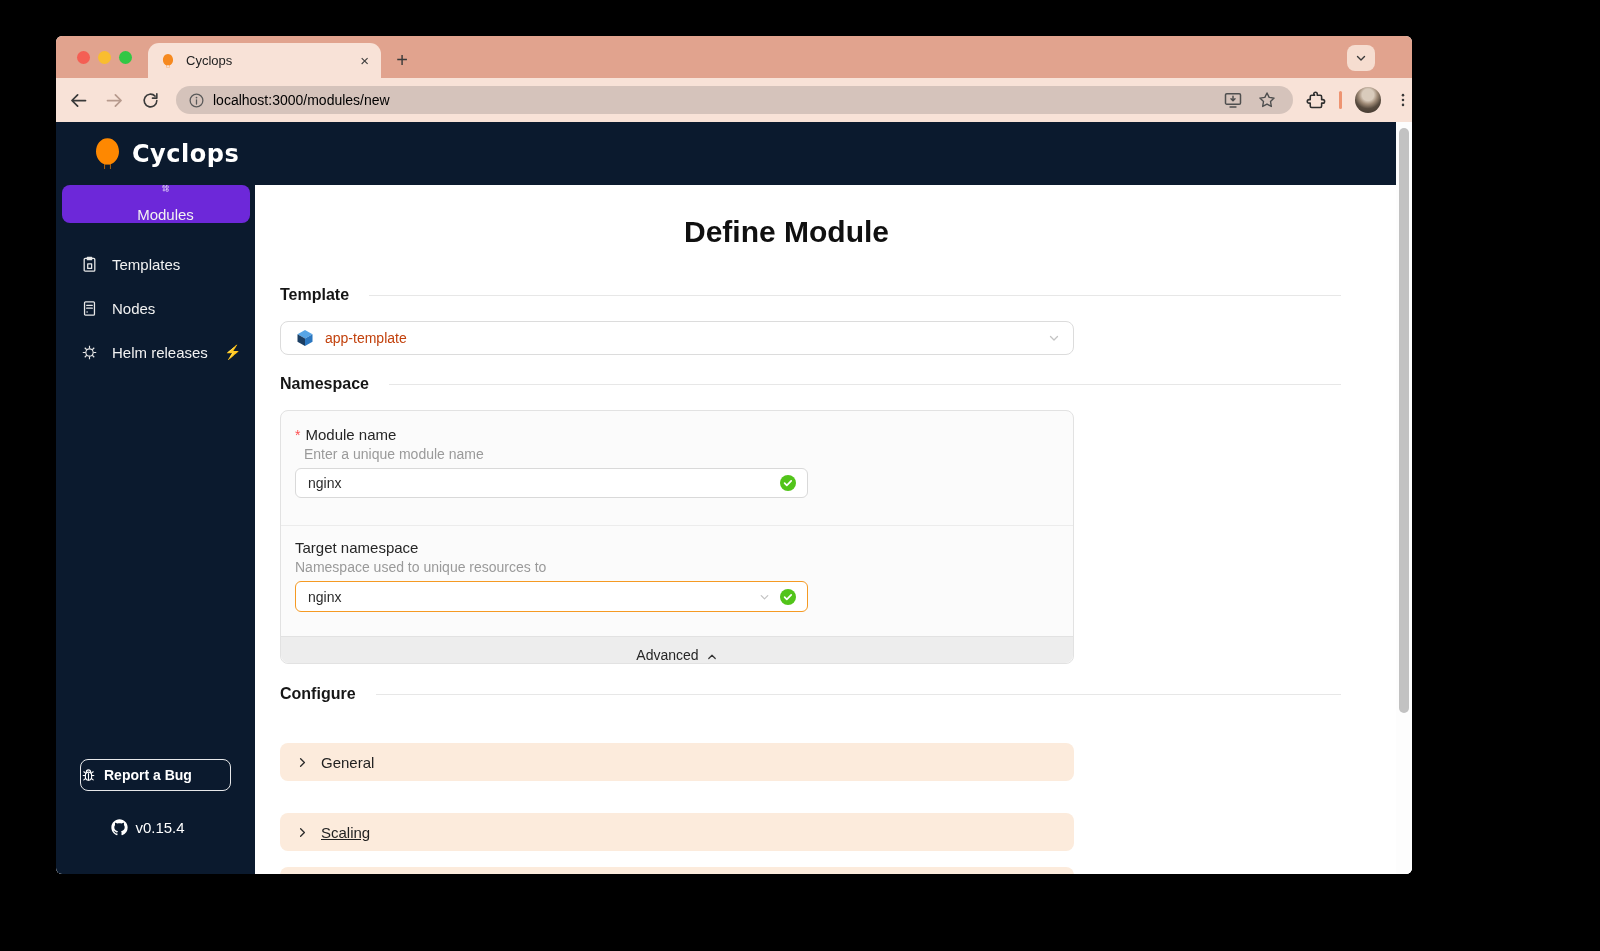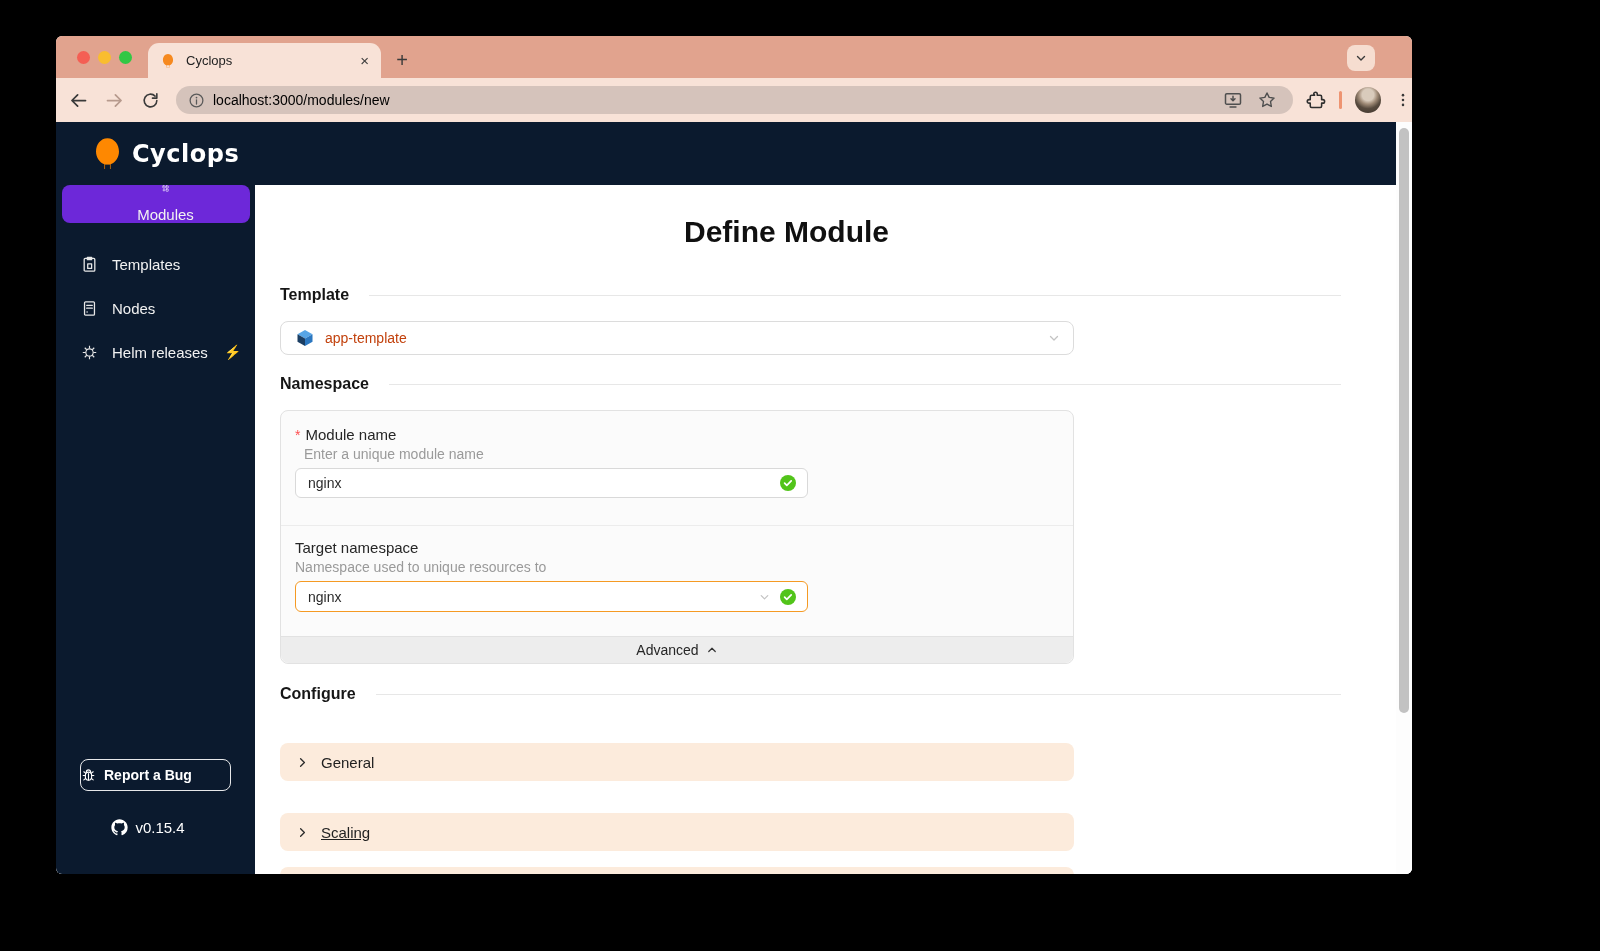--- a/index.html
+++ b/index.html
@@ -73,21 +73,21 @@
   .flabel { display:flex; align-items:baseline; font-size:15px; font-weight:500; color:#262626; margin-bottom:3px; }
   .flabel .req { color:#ff4d4f; margin-right:5px; font-size:14px; }
   .fhelp { font-size:14px; color:#9a9a9a; margin:0 0 6px 9px; }
   .finput { position:relative; width:513px; height:30px; background:#fff; border:1px solid #d9d9d9;
             border-radius:6px; display:flex; align-items:center; padding:0 34px 0 12px; }
   .finput.nsselect { height:31px; border:1px solid #f59a23; padding-right:60px; }
   .finput .val { font-size:14px; color:#2b2b2b; }
   .okcheck { position:absolute; right:11px; top:50%; transform:translateY(-50%); display:flex; }
   .nschev { position:absolute; right:36px; top:50%; transform:translateY(-50%); display:flex; }
   .cardfoot { height:27px; background:#ededed; border-top:1px solid #e2e2e2; border-radius:0 0 8px 8px;
-              display:flex; align-items:center; justify-content:center; gap:7px; font-size:14px; color:#262626; }
+              display:flex; align-items:flex-end; justify-content:center; gap:7px; font-size:14px; color:#262626; }
 
   .panel { height:38px; background:#fcebdc; border-radius:8px; display:flex; align-items:center;
            padding-left:16px; gap:12px; font-size:15px; color:#1f1f1f; }
   .panel.p1 { margin-top:40px; } .panel.p2 { margin-top:32px;text-decoration:underline; } .panel.p3 { margin-top:16px; }
 
   .scrollgutter { position:absolute; right:0; top:0; bottom:0; width:16px; background:#fdfdfd; }
   .thumb { position:absolute; left:3px; top:6px; width:10px; height:585px; background:#c2c2c2; border-radius:5px; }
 
   svg { display:block; }
 </style>

